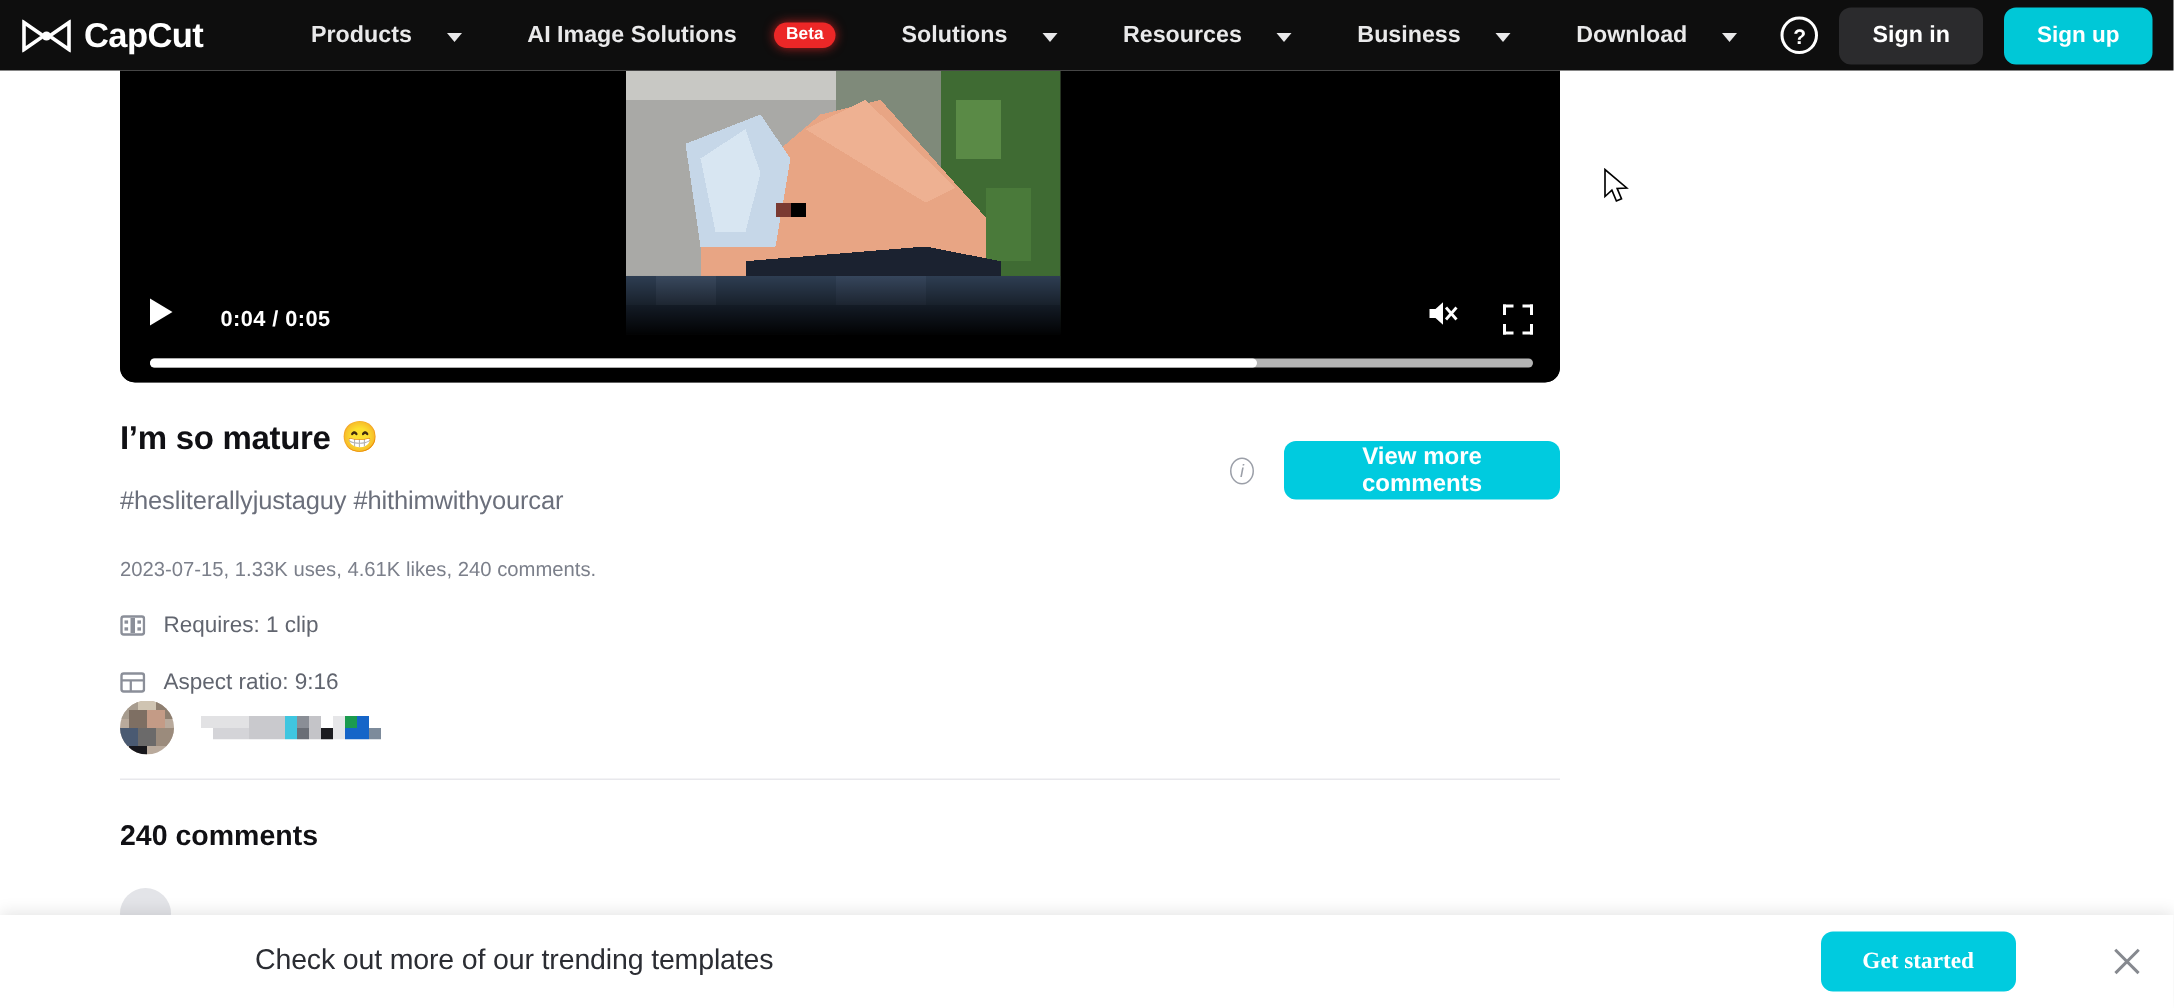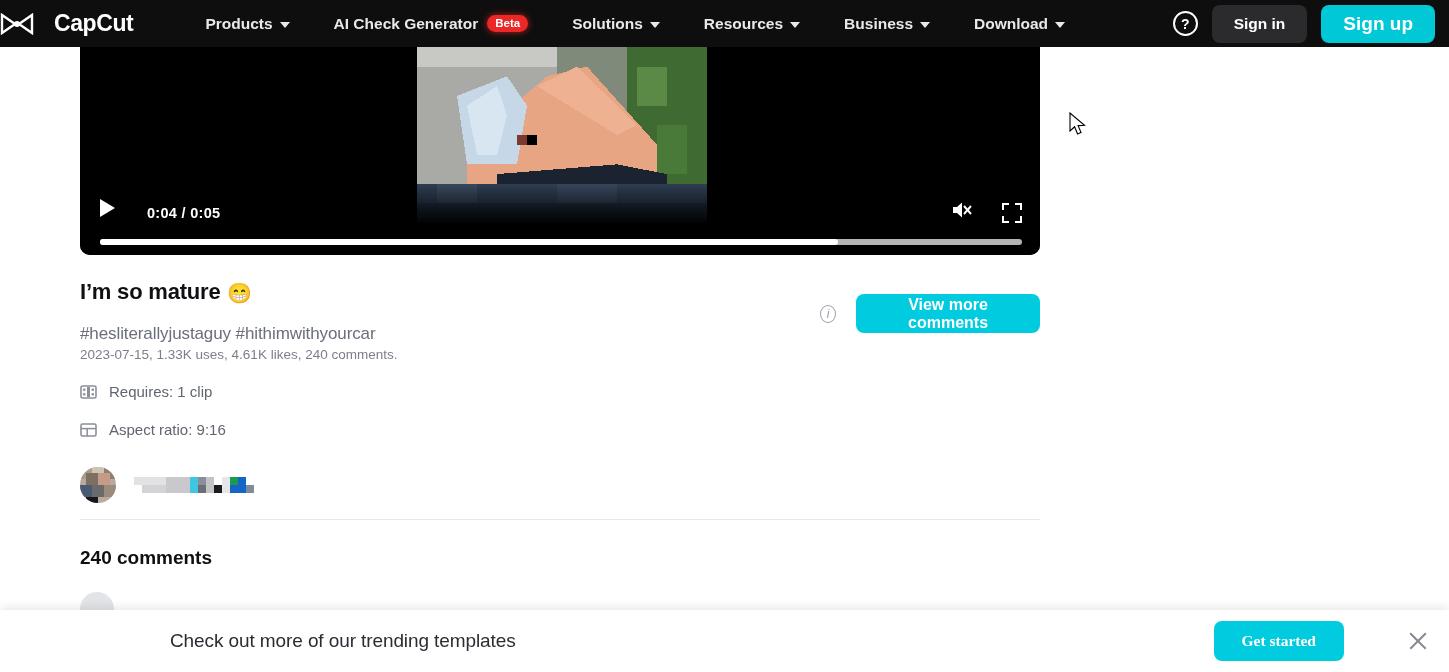--- a/index.html
+++ b/index.html
@@ -10,28 +10,28 @@
     background: #ffffff;
   }
   
   .navbar {
     position: absolute; top: 0; left: 0;
     width: 1449px; height: 47px;
     background: #0e0e0e;
     display: flex; align-items: center;
     z-index: 40;
   }
-  .brand { display: flex; align-items: center; margin-left: 0; gap: 20px; }
+  .brand { display: flex; align-items: center; margin-left: 14px; gap: 8px; }
   .brand-logo { width: 34px; height: 22px; }
   .brand-name {
     color: #ffffff; font-size: 23px; font-weight: bold; letter-spacing: -0.4px;
   }
   .nav-links { display: flex; align-items: center; margin-left: 50px; gap: 0px; }
   .nav-item {
-    display: flex; align-items: center; gap: 7px;
+    display: flex; align-items: center; gap: 23px;
     color: #e9e9ea; font-size: 15.5px; font-weight: bold;
     padding: 6px 22px; cursor: pointer; white-space: nowrap;
   }
   .caret {
     width: 0; height: 0; border-left: 5px solid transparent;
     border-right: 5px solid transparent; border-top: 6px solid #e9e9ea;
     margin-top: 2px;
   }
   .beta-badge {
     background: #ec2727; color: #ffffff; font-size: 11.5px; font-weight: bold;
@@ -45,21 +45,21 @@
   .help-icon {
     width: 25px; height: 25px; border: 2px solid #ffffff; border-radius: 50%;
     color: #ffffff; font-size: 14px; font-weight: bold;
     display: flex; align-items: center; justify-content: center; cursor: pointer;
   }
   .btn-signin {
     background: #2b2b2d; color: #ffffff; font-size: 15.5px; font-weight: bold;
     border: none; border-radius: 8px; padding: 0 22px; height: 38px; cursor: pointer;
   }
   .btn-signup {
-    background: #00c8d7; color: #ffffff; font-size: 19px; font-weight: bold;
+    background: #00c8d7; color: #ffffff; font-size: 15px; font-weight: bold;
     border: none; border-radius: 8px; padding: 0 22px; height: 38px; cursor: pointer;
   }
   
   .page { position: absolute; top: 47px; left: 0; width: 1449px; height: 625px; background: #fff; }
 
   
   .video-wrap {
     position: absolute; left: 80px; top: 0px;
     width: 960px; height: 208px;
     background: #000000; overflow: hidden;
@@ -93,26 +93,26 @@
   .progress-track {
     position: absolute; left: 20px; bottom: 10px; width: 922px; height: 6px;
     background: #b4b4b4; border-radius: 3px; cursor: pointer;
   }
   .progress-fill { height: 6px; background: #ffffff; border-radius: 3px; }
 
   
   .info { position: absolute; left: 80px; top: 232px; width: 960px; }
   .tpl-title {
     font-size: 22px; font-weight: bold; color: #101014; letter-spacing: -0.2px;
-    display: flex; align-items: flex-end; gap: 7px;
+    display: flex; align-items: flex-start; gap: 7px;
   }
   .tpl-tags {
     margin-top: 19px; font-size: 17px; color: #6b6f7b; letter-spacing: -0.1px;
   }
-  .tpl-meta { margin-top: 3px; font-size: 13.5px; color: #7b7f8a; }
+  .tpl-meta { margin-top: 28px; font-size: 13.5px; color: #7b7f8a; }
   .req-row { display: flex; align-items: flex-end; gap: 12px; margin-top: 21px; }
   .req-row:first-of-type { margin-top: 26px; }
   .req-text { font-size: 15px; color: #61656f; }
   .ico { width: 17px; height: 16px; flex: none; }
   .view-more-wrap {
     position: absolute; left: 740px; top: 15px;
     display: flex; align-items: center; gap: 20px;
   }
   .info-circle {
     width: 18px; height: 18px; border: 1.5px solid #9b9fa8; border-radius: 50%;
@@ -171,21 +171,21 @@
       <circle cx="17" cy="11" r="3" fill="#fff"></circle>
     </svg>
     <span class="brand-name">CapCut</span>
   </div>
   <div class="nav-links">
     <div class="nav-item">
       <span>Products</span>
       <span class="caret"></span>
     </div>
     <div class="nav-item">
-      <span>AI Check Generator</span>
+      <span>AI Image Solutions</span>
       <span class="beta-badge">Beta</span>
     </div>
     <div class="nav-item">
       <span>Solutions</span>
       <span class="caret"></span>
     </div>
     <div class="nav-item">
       <span>Resources</span>
       <span class="caret"></span>
     </div>

